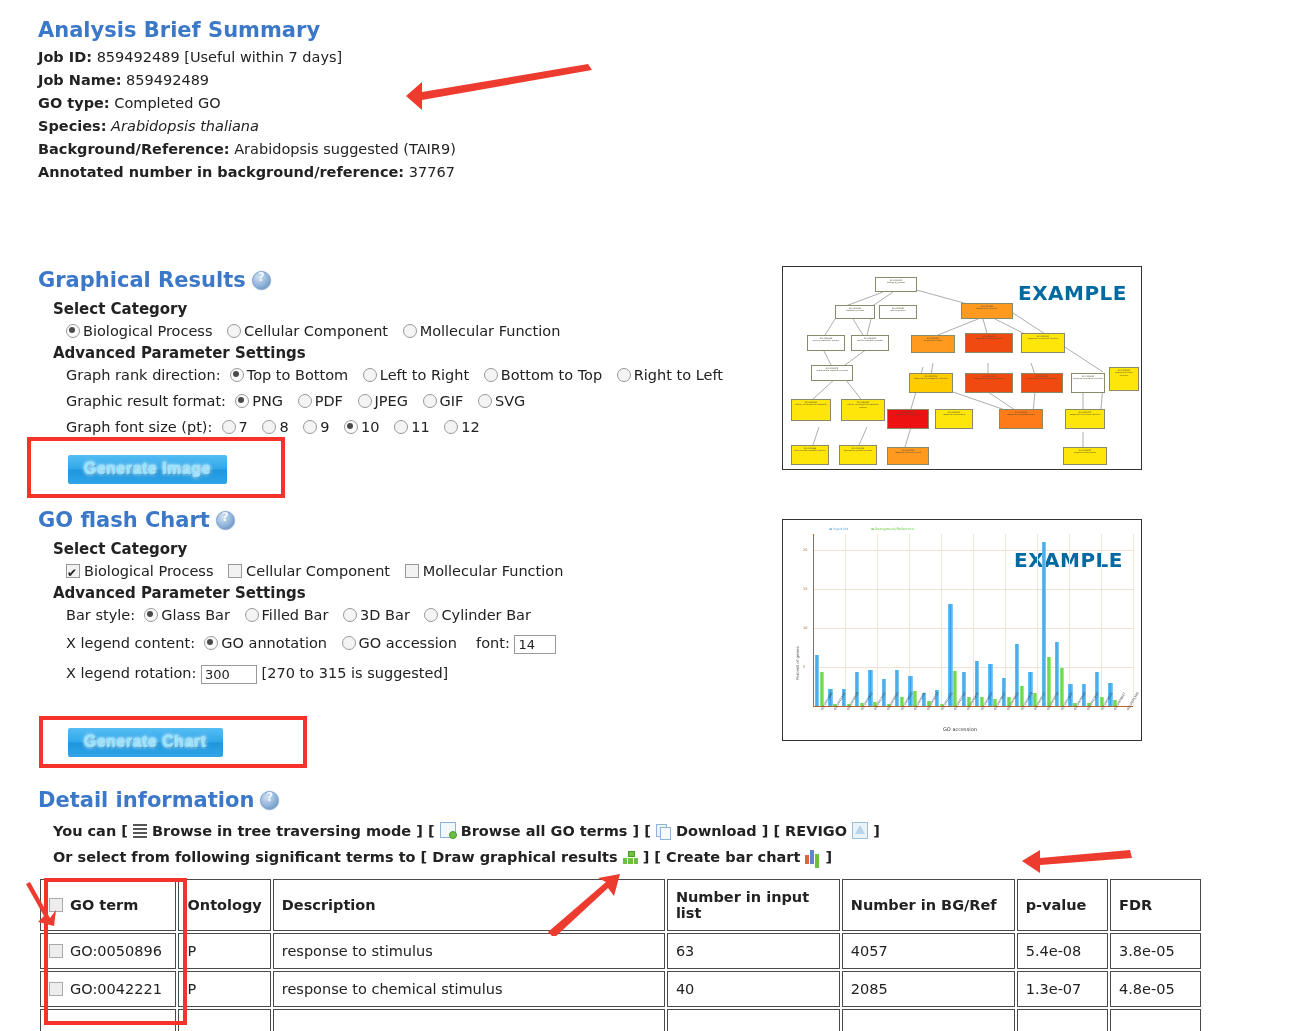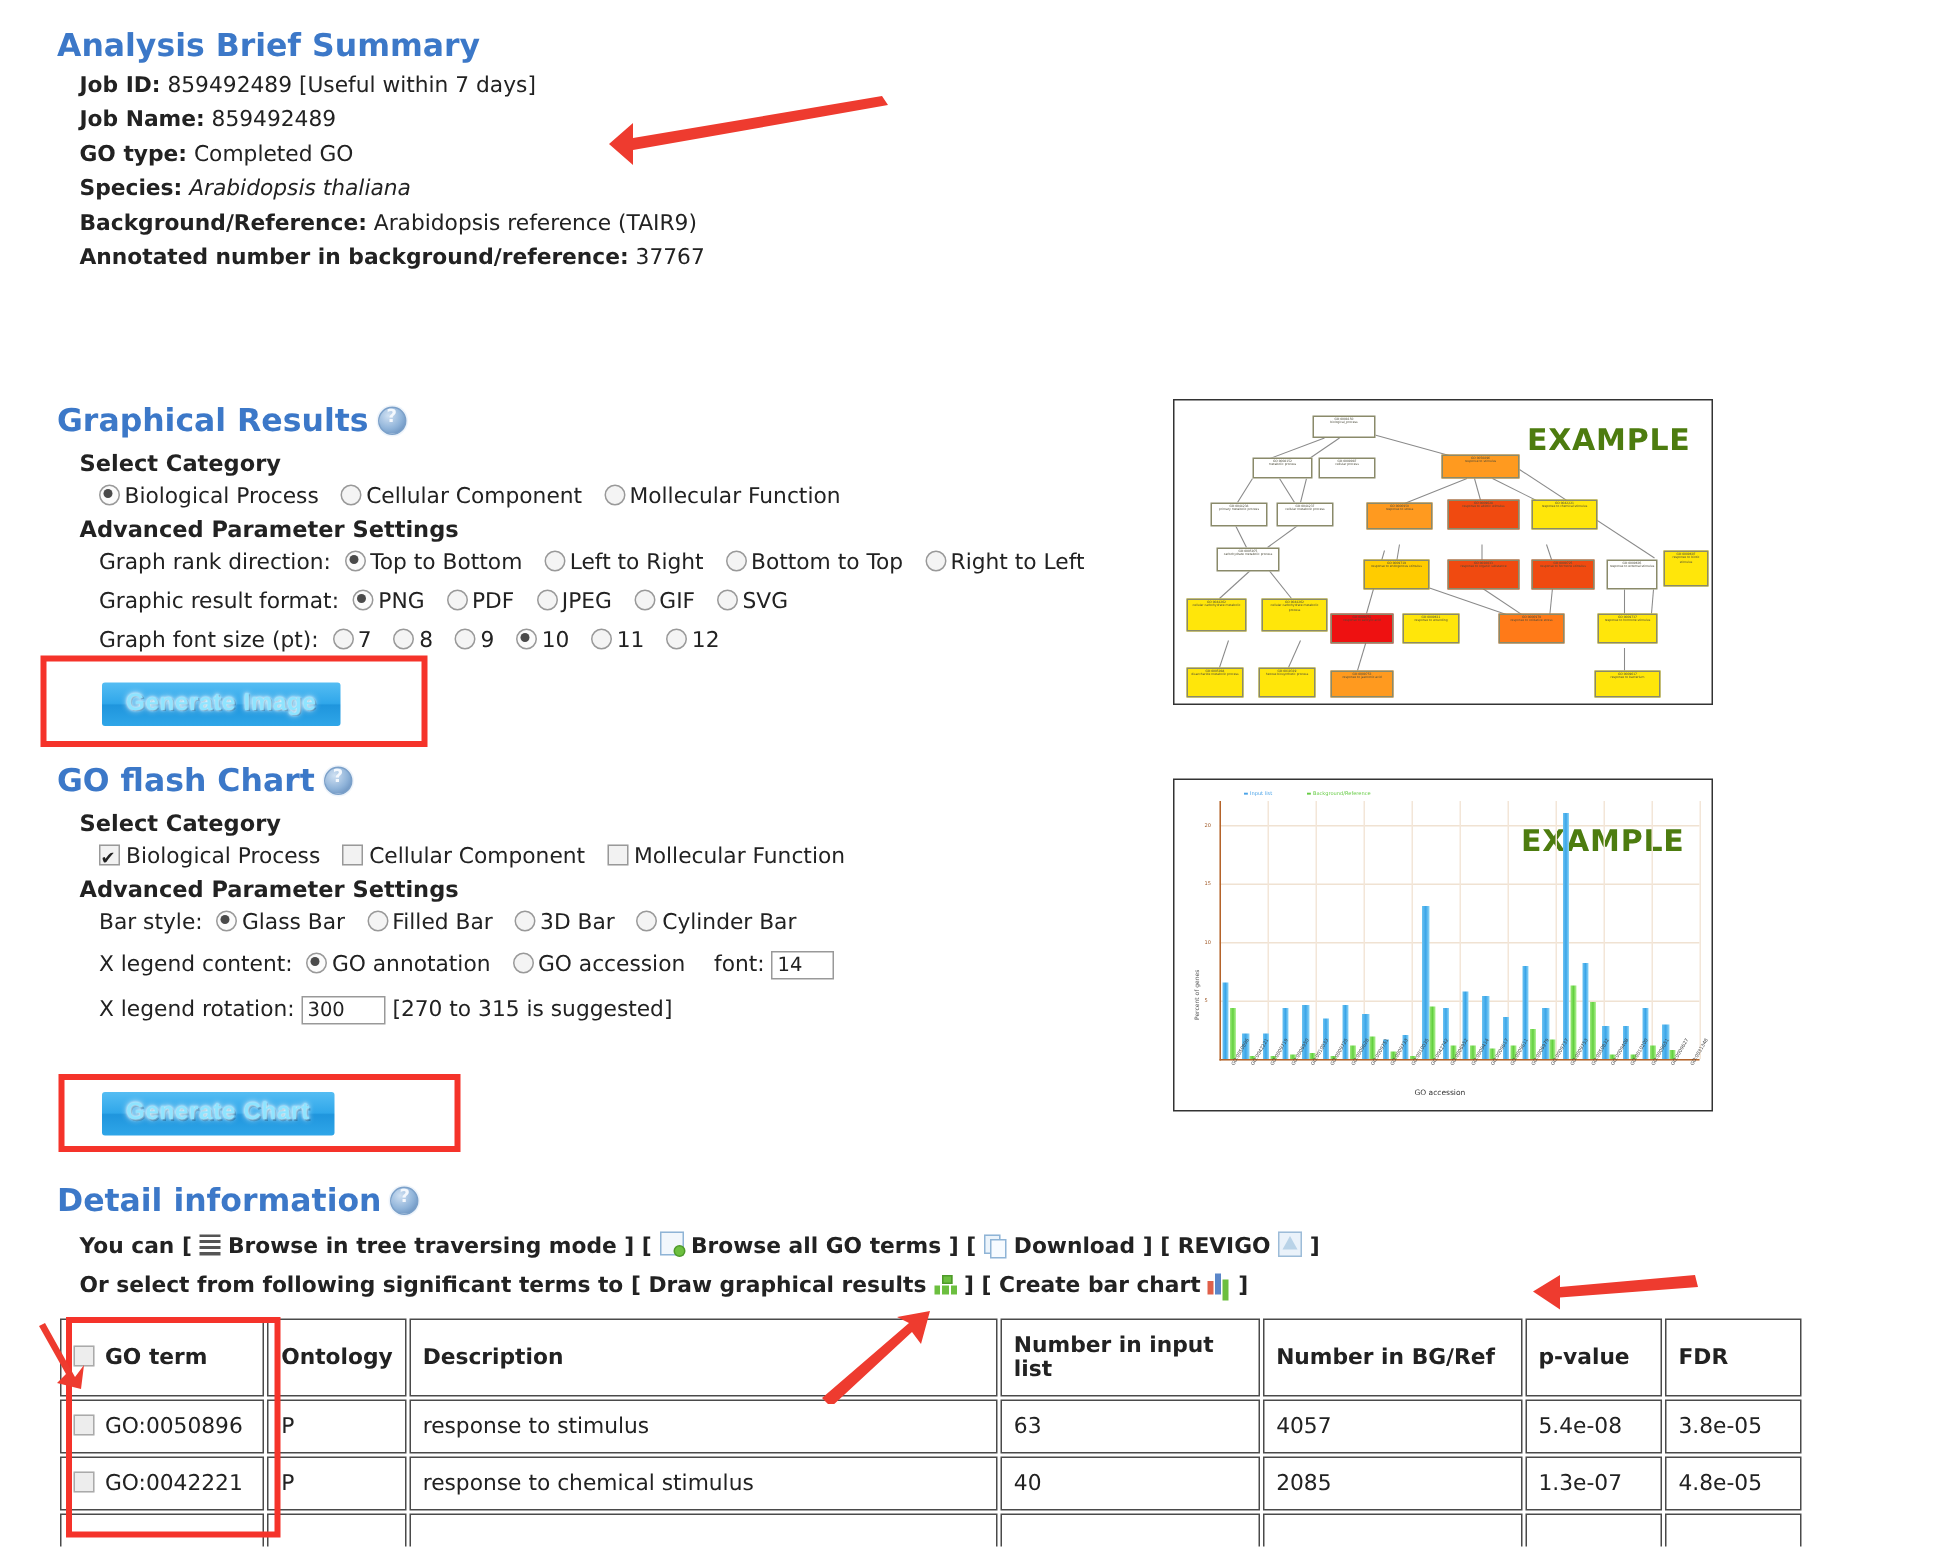--- a/index.html
+++ b/index.html
@@ -24,21 +24,21 @@
 
   .lbl{font-weight:bold;}
   .sub-h{font-weight:bold;font-size:15px;margin-left:15px;}
   .row{margin-left:15px;line-height:26px;white-space:nowrap;}
   .row2{margin-left:28px;line-height:26px;white-space:nowrap;}
   .ital{font-style:italic;}
 
   
   #summary{position:absolute;left:38px;top:18px;}
   #summary .sect-h{margin:0 0 4px 0;}
-  #summary .line{margin-left:15px;line-height:23px;white-space:nowrap;}
+  #summary .line{line-height:23px;white-space:nowrap;}
 
   
   .ico{display:inline-block;vertical-align:-3px;}
   .copy-ico{width:15px;height:15px;position:relative;}
   .copy-ico::before,.copy-ico::after{content:"";position:absolute;
     border:1px solid #8fb4d6;background:#ecf4fb;}
   .copy-ico::before{left:0;top:0;width:9px;height:11px;}
   .copy-ico::after{left:4px;top:3px;width:9px;height:11px;background:#f7fbff;}
   .down-arrow{width:12px;height:15px;position:relative;}
   .down-arrow::before{content:"";position:absolute;left:4px;top:0;width:4px;height:8px;background:#5aa02c;}
@@ -81,21 +81,21 @@
     display:inline-block;padding:5px 16px 6px 16px;border:0;cursor:pointer;
     background:linear-gradient(to bottom,#55bdf3 0%,#30a7ea 48%,#1f95dd 52%,#2fa6e8 100%);
     color:#8fe4ff;font-weight:bold;font-size:16px;letter-spacing:.5px;
     text-shadow:0 0 2px #ffffff,0 0 4px #ffffff,1px 1px 0 #0a6ba8;
     border-radius:2px;
   }
   .redbox{position:absolute;border:4px solid #f5332a;background:transparent;}
 
   
   .thumb{position:absolute;border:1px solid #333;background:#fff;overflow:hidden;}
-  .example-wm{position:absolute;color:#4d7c0f;font-weight:bold;font-size:20px;letter-spacing:.5px;}
+  .example-wm{position:absolute;color:#0369a1;font-weight:bold;font-size:20px;letter-spacing:.5px;}
 
   .dagnode{position:absolute;border:1px solid #8a8a6a;font-size:2px;line-height:2.4px;
     color:#4a4a3a;overflow:hidden;text-align:center;padding:1px;box-sizing:border-box;}
 
   .bar{position:absolute;bottom:0;}
   .chart-axis{position:absolute;background:#b4632a;}
   .ylab{position:absolute;font-size:4px;color:#555;transform:rotate(-90deg);transform-origin:left top;white-space:nowrap;}
   .xlab{position:absolute;font-size:5px;color:#333;}
   .xtick{position:absolute;font-size:3.2px;color:#444;transform:rotate(-60deg);transform-origin:left top;white-space:nowrap;}
   .gridline{position:absolute;background:#f0e2d2;height:1px;}
@@ -132,21 +132,21 @@
     <div class="line">
       <span class="lbl">GO type:</span>
       <span>Completed GO</span>
     </div>
     <div class="line">
       <span class="lbl">Species:</span>
       <span class="ital">Arabidopsis thaliana</span>
     </div>
     <div class="line">
       <span class="lbl">Background/Reference:</span>
-      <span>Arabidopsis reference (TAIR9)</span>
+      <span>Arabidopsis suggested (TAIR9)</span>
     </div>
     <div class="line">
       <span class="lbl">Annotated number in background/reference:</span>
       <span>37767</span>
     </div>
   </div>
 
   <div style="position:absolute;left:38px;top:268px;">
     <div class="sect-h">
       <span>Graphical Results</span>

